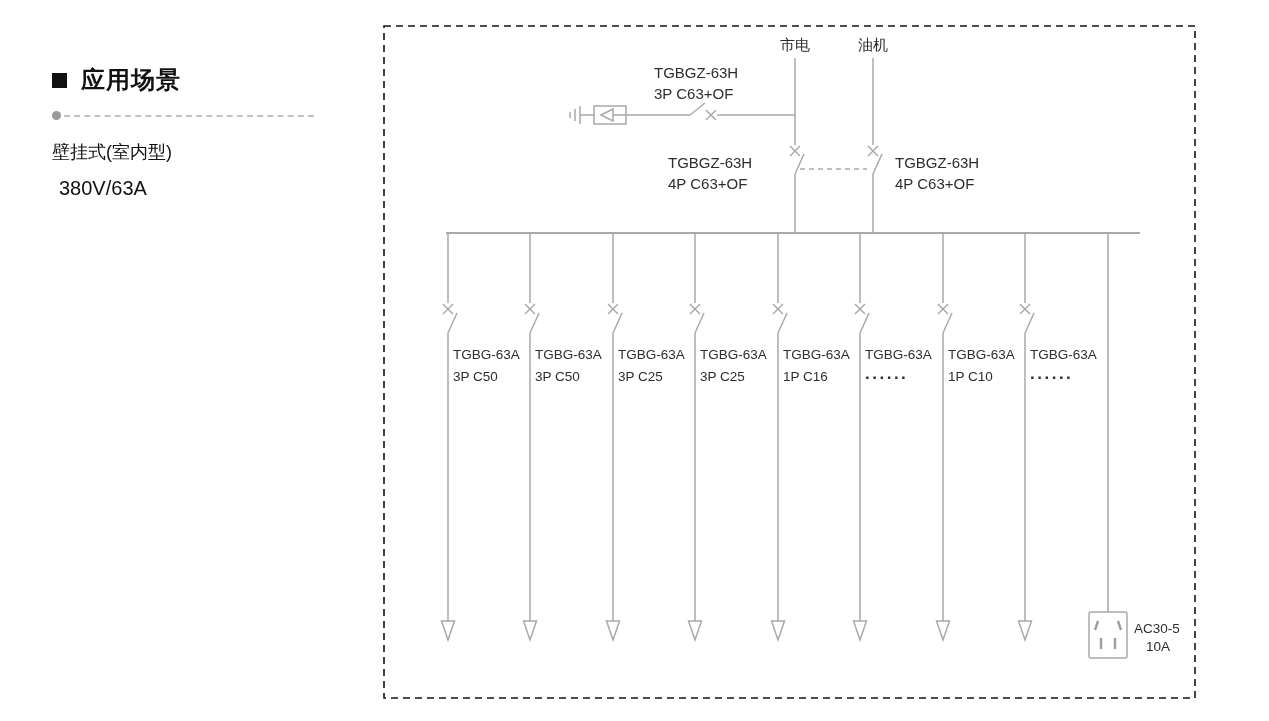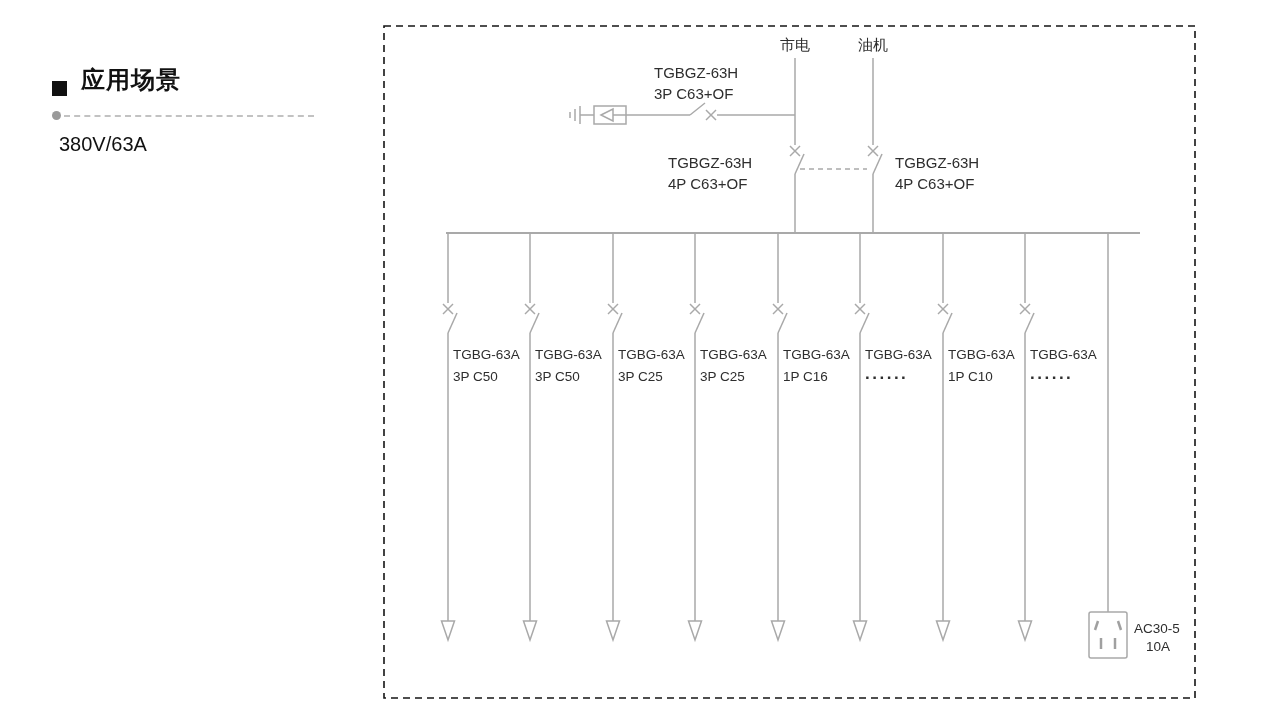--- a/index.html
+++ b/index.html
@@ -21,21 +21,21 @@
 
   
   .left-panel {
     position: absolute;
     left: 52px;
     top: 64px;
     width: 270px;
   }
   .title-row {
     display: flex;
-    align-items: flex-end;
+    align-items: center;
     gap: 14px;
   }
   .bullet-square {
     width: 15px;
     height: 15px;
     background: #111;
     flex: 0 0 auto;
   }
   .section-title {
     margin: 0;
@@ -131,20 +131,21 @@
 
   <div class="left-panel">
     <div class="title-row">
       <span class="bullet-square"></span>
       <h1 class="section-title">应用场景</h1>
     </div>
     <div class="divider">
       <span class="dot"></span>
       <span class="dash-line"></span>
     </div>
+    <div class="subtitle">壁挂式(室内型)</div>
     <div class="rating">380V/63A</div>
   </div>
 
   <svg id="diagram" viewBox="0 0 1269 721">
 
     <rect class="border-rect" x="384" y="26" width="811" height="672"></rect>
 
     <g>
       <line class="wire" x1="795" y1="58" x2="795" y2="145"></line>
       <g>

